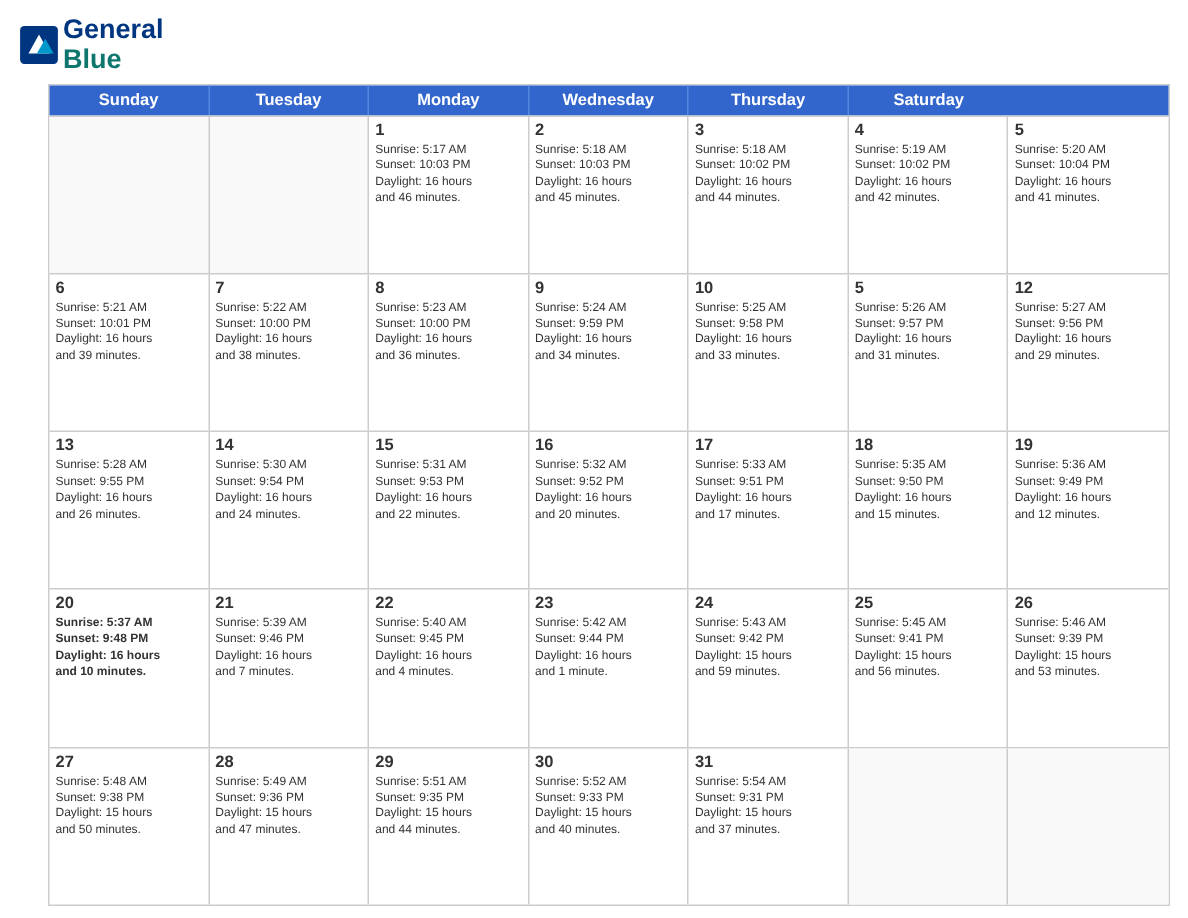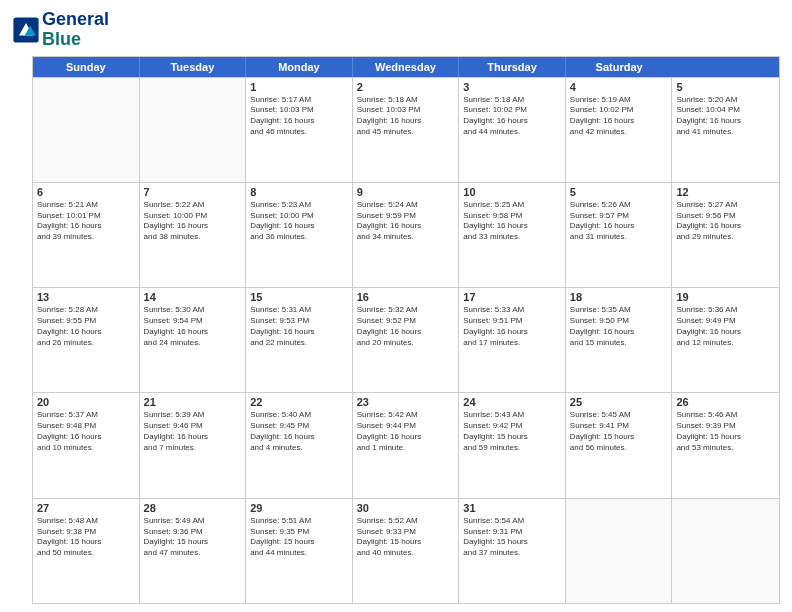--- a/index.html
+++ b/index.html
@@ -277,21 +277,21 @@
             <span class="day-num">19</span>
             <div class="cell-text" style="white-space: pre-line;">Sunrise: 5:36 AM
 Sunset: 9:49 PM
 Daylight: 16 hours
 and 12 minutes.</div>
           </div>
         </div>
         <div class="cal-row">
           <div class="cal-cell">
             <span class="day-num">20</span>
-            <div class="cell-text" style="white-space: pre-line;">Sunrise: 5:37 AM
+            <div class="cell-text" style="white-space: pre-line; font-weight: bold;">Sunrise: 5:37 AM
 Sunset: 9:48 PM
 Daylight: 16 hours
 and 10 minutes.</div>
           </div>
           <div class="cal-cell">
             <span class="day-num">21</span>
             <div class="cell-text" style="white-space: pre-line;">Sunrise: 5:39 AM
 Sunset: 9:46 PM
 Daylight: 16 hours
 and 7 minutes.</div>

